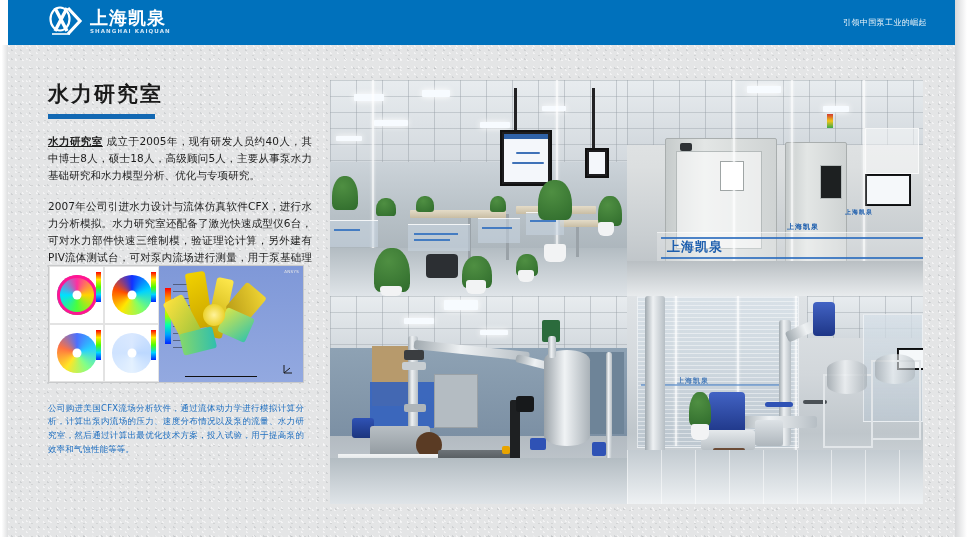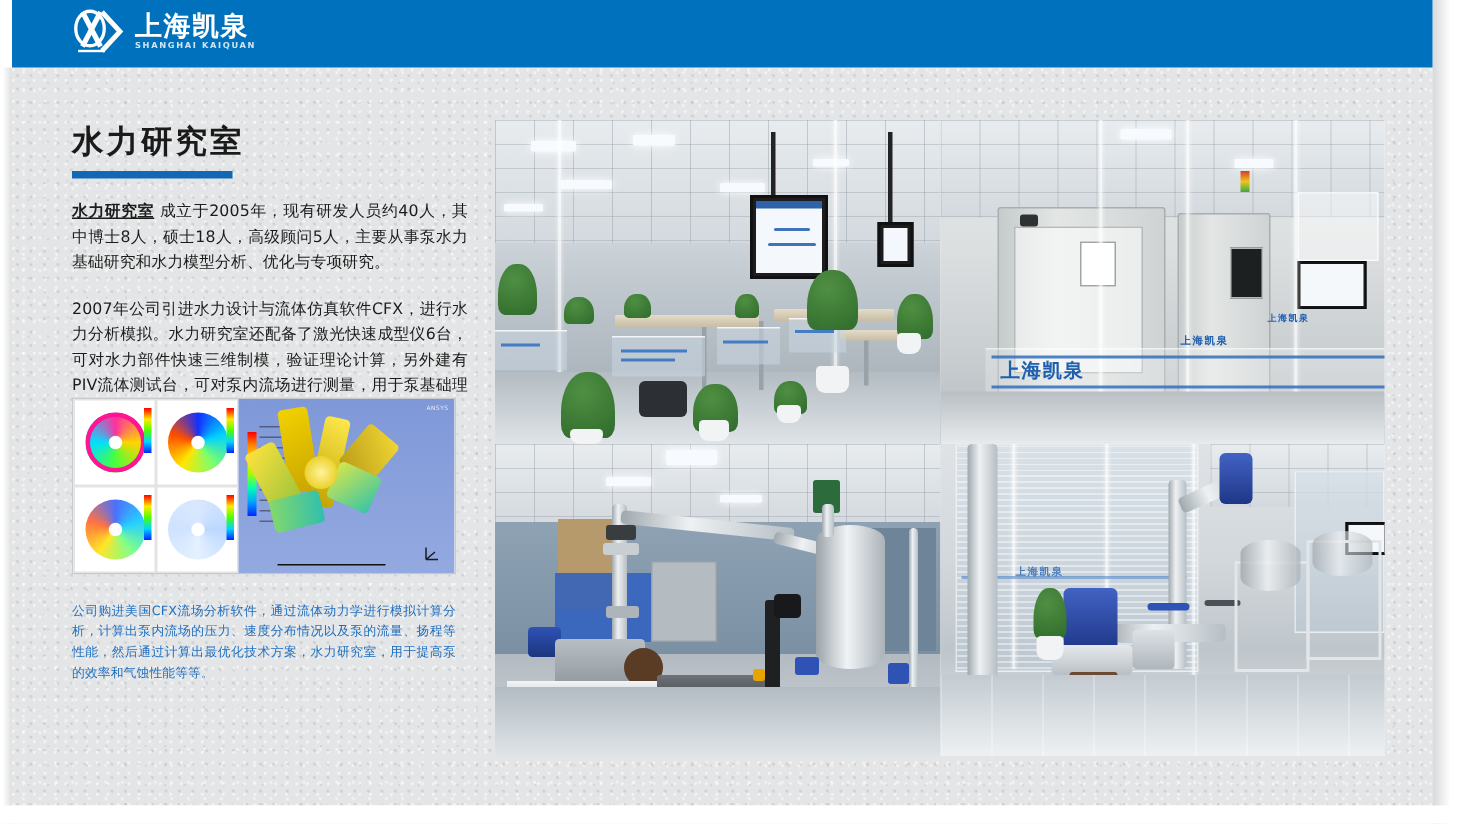--- a/index.html
+++ b/index.html
@@ -218,20 +218,21 @@
         <ellipse cx="12" cy="13" rx="9.5" ry="11.5" fill="none" stroke="#ffffff" stroke-width="2.2"></ellipse>
         <path d="M7 25 L19 2 M19 25 L7 2" stroke="#ffffff" stroke-width="3.4" fill="none"></path>
         <path d="M20 2 L32 15 L20 28" stroke="#ffffff" stroke-width="3.2" fill="none"></path>
         <path d="M4 28 L22 28" stroke="#ffffff" stroke-width="1.6"></path>
       </svg>
       <span class="logo-text">
         <span class="logo-cn">上海凯泉</span>
         <span class="logo-en">SHANGHAI KAIQUAN</span>
       </span>
     </div>
+    <div class="header-slogan">引领中国泵工业的崛起</div>
   </div>
 
   <div class="left-col">
     <h1 class="page-title">水力研究室</h1>
     <div class="title-rule"></div>
 
     <p class="para"><span class="lead">水力研究室</span><span>  成立于2005年，现有研发人员约40人，其中博士8人，硕士18人，高级顾问5人，主要从事泵水力基础研究和水力模型分析、优化与专项研究。</span></p>
 
     <p class="para second">2007年公司引进水力设计与流体仿真软件CFX，进行水力分析模拟。水力研究室还配备了激光快速成型仪6台，可对水力部件快速三维制模，验证理论计算，另外建有PIV流体测试台，可对泵内流场进行测量，用于泵基础理论研究。</p>
   </div>
@@ -281,21 +282,21 @@
       <div class="blade b5"></div>
       <div class="blade b-core"></div>
       <div class="cfd-scale"></div>
       <div class="cfd-ansys">ANSYS</div>
       <svg class="cfd-axes" viewBox="0 0 14 14">
         <path d="M3 11 L3 3 M3 11 L11 11 M3 11 L9 6" stroke="#1a1a1a" stroke-width="1" fill="none"></path>
       </svg>
     </div>
   </div>
 
-  <p class="caption">公司购进美国CFX流场分析软件，通过流体动力学进行模拟计算分析，计算出泵内流场的压力、速度分布情况以及泵的流量、扬程等性能，然后通过计算出最优化技术方案，水力研究室，用于提高泵的效率和气蚀性能等等。</p>
+  <p class="caption">公司购进美国CFX流场分析软件，通过流体动力学进行模拟计算分析，计算出泵内流场的压力、速度分布情况以及泵的流量、水力研究室，然后通过计算出最优化技术方案，投入试验，用于提高泵的效率和气蚀性能等等。</p>
 
   <div class="photos">
 
     <div class="photo p1">
       <div class="ceiling">
           <div class="ceil-grid"></div>
         </div>
       <div class="ceil-light" style="left:24px;top:14px;width:30px;height:7px;"></div>
       <div class="ceil-light" style="left:92px;top:10px;width:28px;height:7px;"></div>
       <div class="ceil-light" style="left:44px;top:40px;width:34px;height:6px;"></div>

